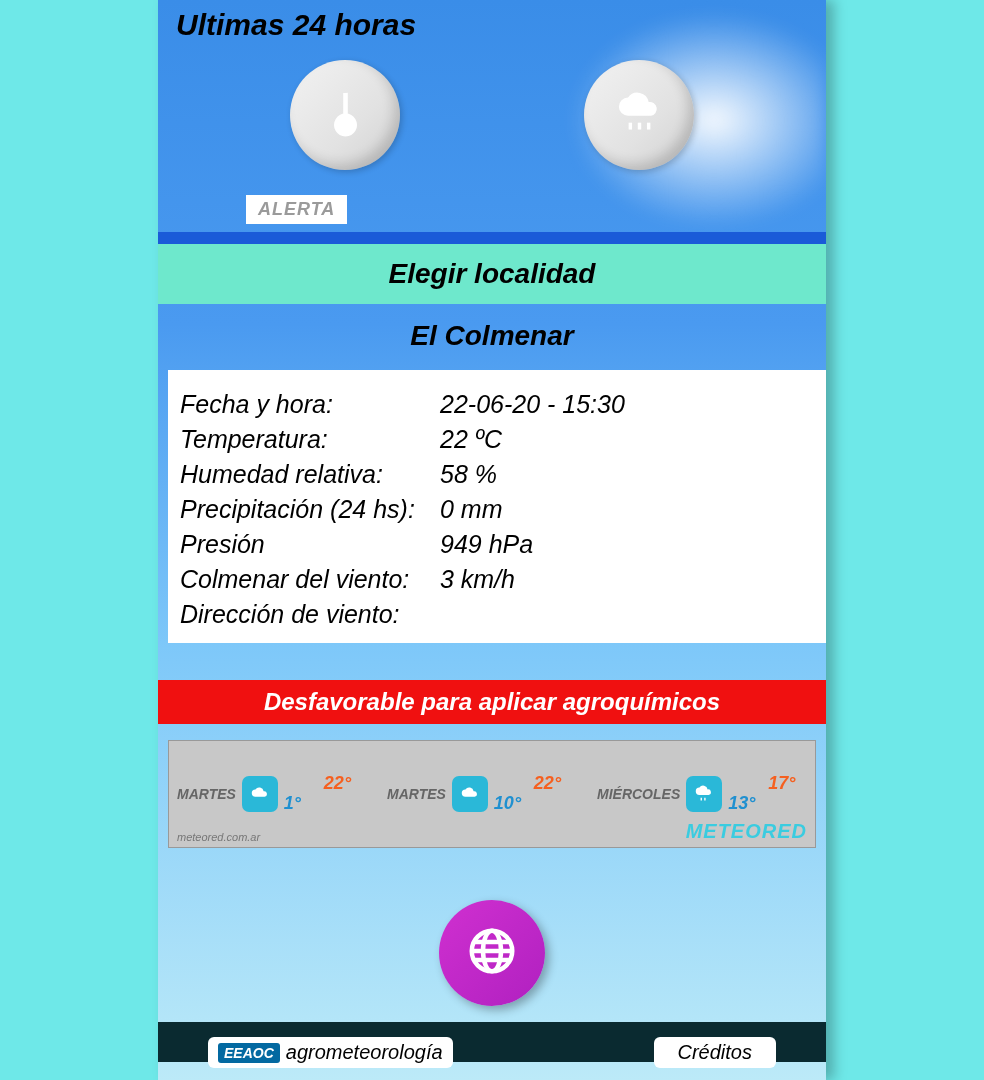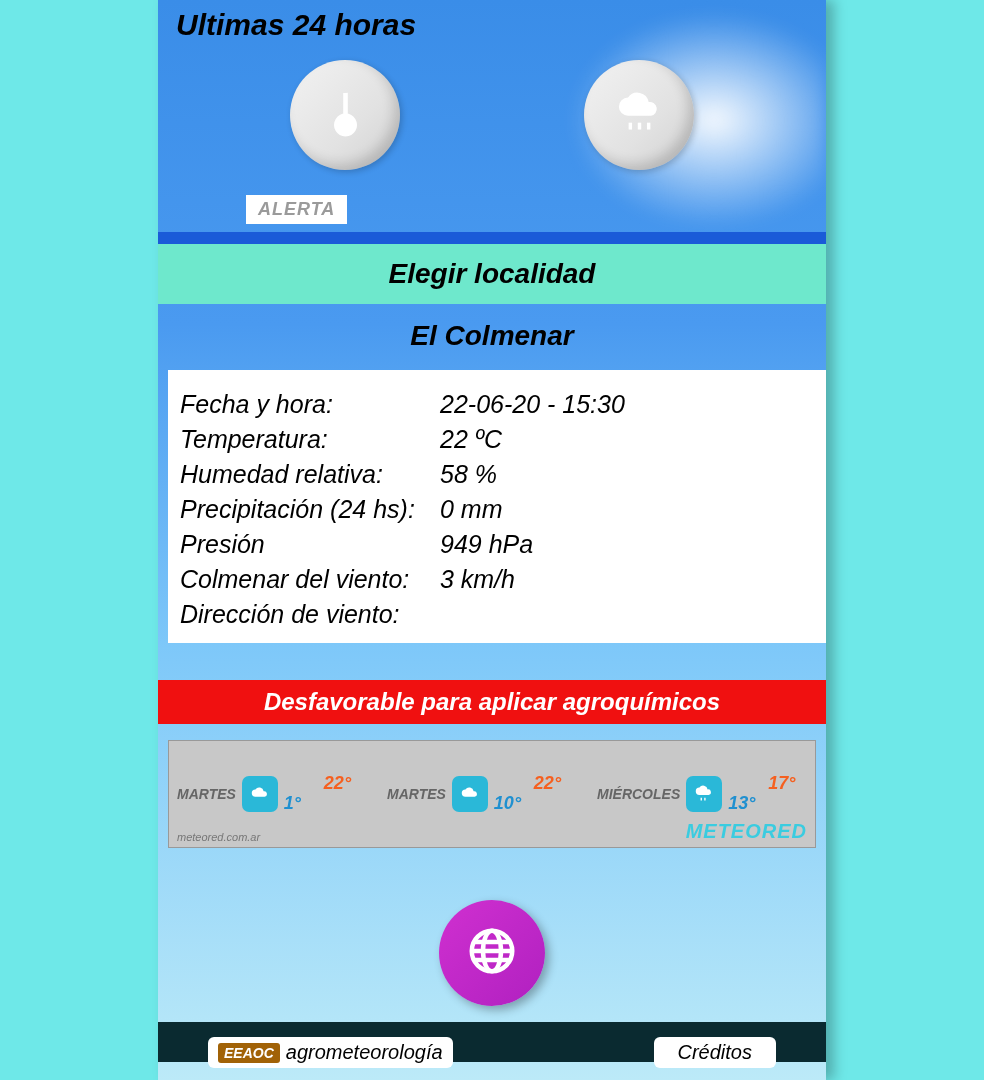--- a/index.html
+++ b/index.html
@@ -45,21 +45,21 @@
 .fc-temps { display:flex; flex-direction:column; line-height:1.1; font-weight:bold; }
 .fc-hi { color:#f56020; font-size:18px;margin-left:40px; }
 .fc-lo { color:#2090d0; font-size:18px; }
 .fc-attrib { position:absolute; bottom:4px; left:8px; font-size:11px; color:#777; }
 .fc-brand { position:absolute; bottom:4px; right:8px; font-size:20px; font-weight:bold; color:#3acce0; letter-spacing:1px;text-align:center; }
 .globe-btn { position:absolute; top:900px; left:50%; transform:translateX(-50%); width:106px; height:106px; border-radius:50%; background:linear-gradient(135deg,#d030d0 0%,#b020c0 100%); display:flex; align-items:center; justify-content:center; box-shadow:4px 4px 10px rgba(0,0,0,0.3); z-index:5; }
 .globe-btn svg { width:54px; height:54px; }
 .dark-strip { position:absolute; bottom:18px; left:0; right:0; height:40px; background:#0a2a30; z-index:4; }
 .footer { position:absolute; bottom:12px; left:0; right:0; display:flex; justify-content:space-between; padding:0 50px; z-index:6; }
 .footer-left { background:#fff; border-radius:6px; padding:4px 10px; font-size:20px; display:flex; align-items:center; gap:6px; }
-.eeaoc-tag { background:#a16207; color:#fff; font-size:14px; font-weight:bold; padding:2px 6px; border-radius:3px; }
+.eeaoc-tag { background:#0369a1; color:#fff; font-size:14px; font-weight:bold; padding:2px 6px; border-radius:3px; }
 .footer-right { background:#fff; border-radius:6px; padding:4px 24px; font-size:20px; }
 </style>
 </head>
 <body>
 
 <div class="phone">
   <div class="cloud-top"></div>
 
   <div class="header-title">Ultimas 24 horas</div>
 

